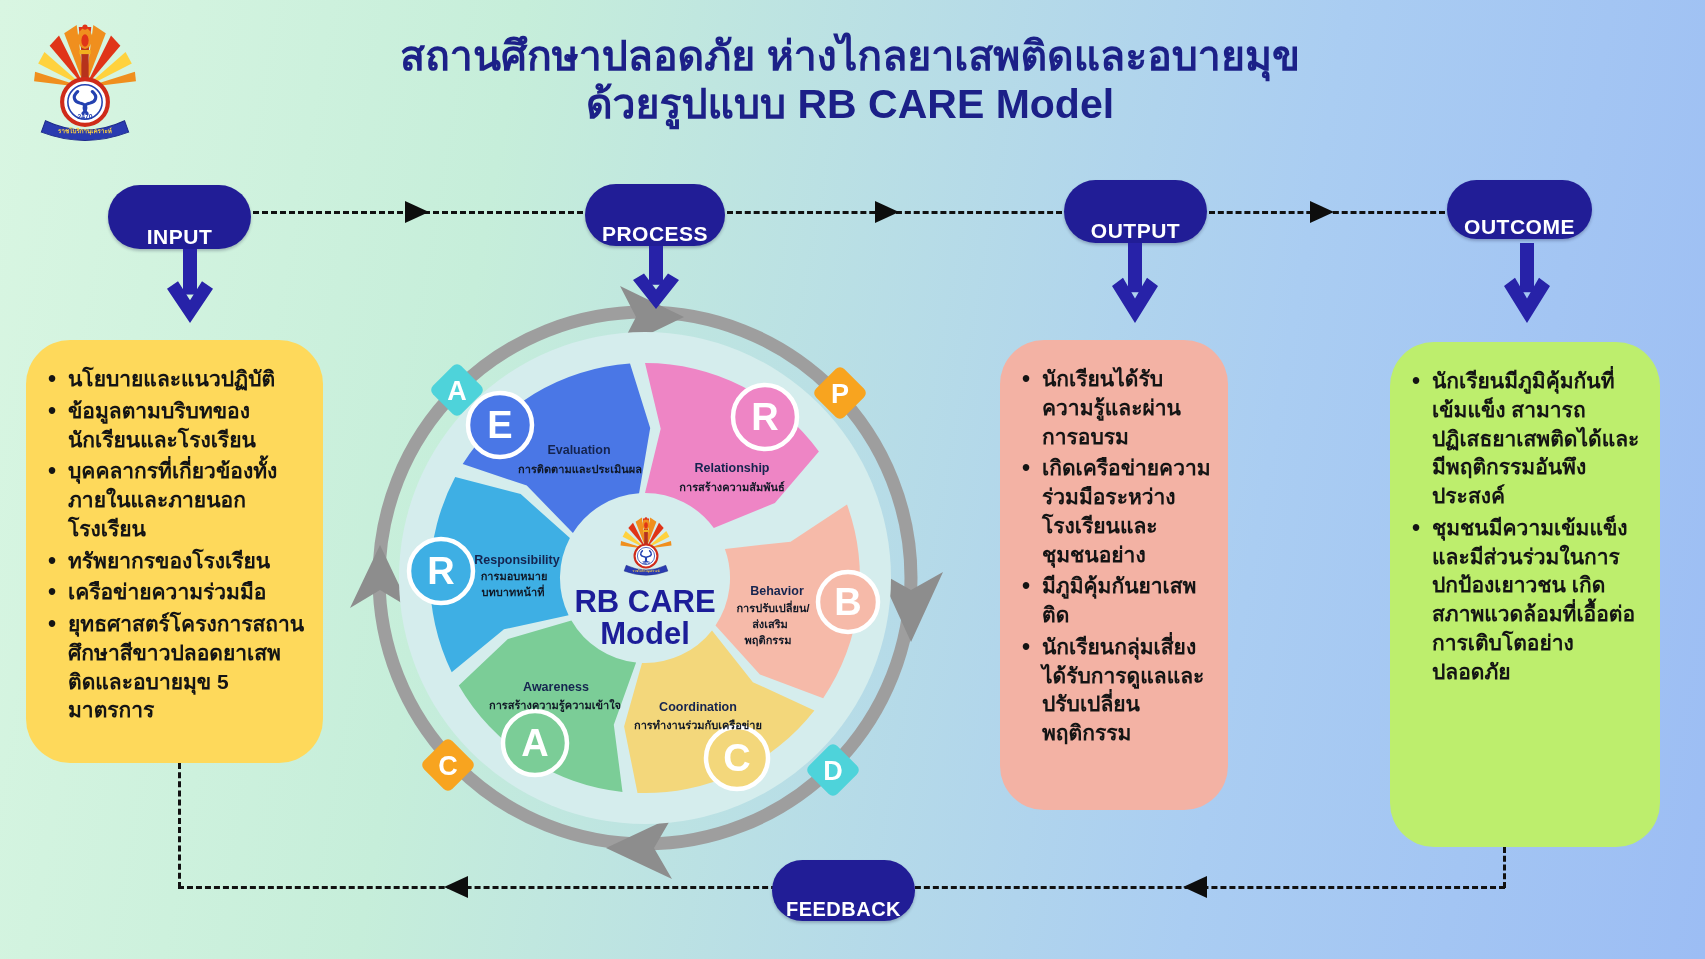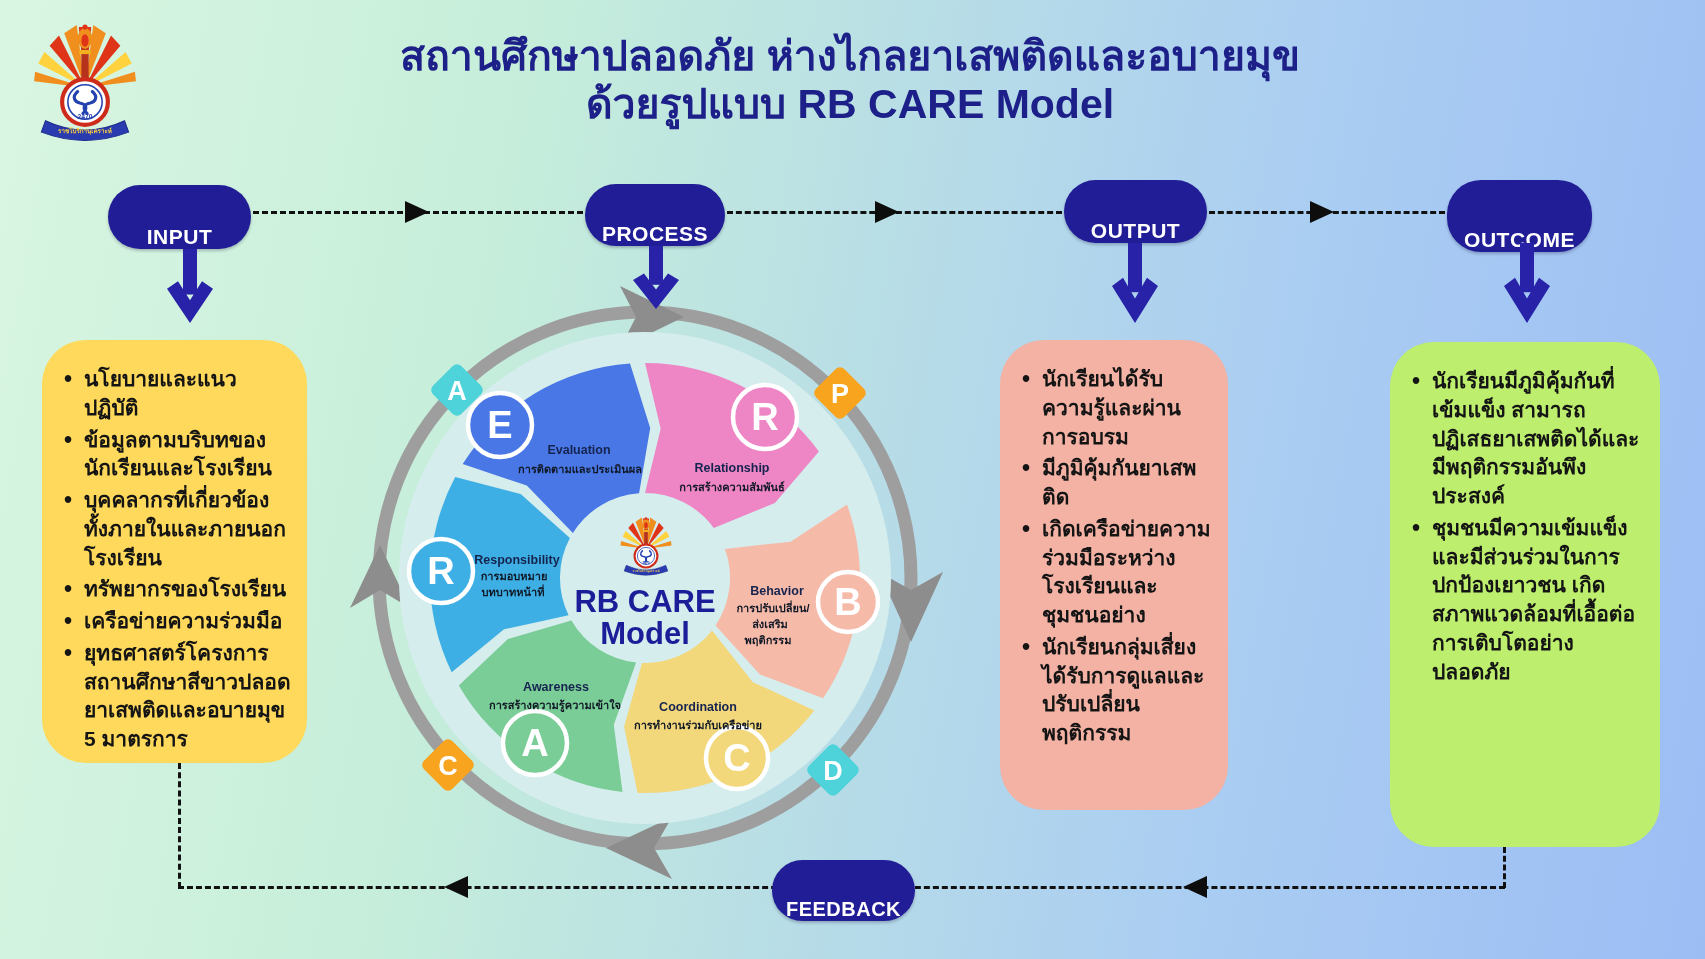--- a/index.html
+++ b/index.html
@@ -161,21 +161,21 @@
 
   <div class="abs pill" style="left:108px;top:185px;width:143px;height:64px">
     <span>INPUT</span>
   </div>
   <div class="abs pill" style="left:585px;top:184px;width:140px;height:62px">
     <span>PROCESS</span>
   </div>
   <div class="abs pill" style="left:1064px;top:180px;width:143px;height:63px">
     <span>OUTPUT</span>
   </div>
-  <div class="abs pill" style="left:1447px;top:180px;width:145px;height:72px">
+  <div class="abs pill" style="left:1447px;top:180px;width:145px;height:59px">
     <span>OUTCOME</span>
   </div>
 
   <div class="abs dash-h" style="left:253px;top:211px;width:330px"></div>
   <div class="abs arr-right" style="left:405px;top:201px"></div>
   <div class="abs dash-h" style="left:727px;top:211px;width:335px"></div>
   <div class="abs arr-right" style="left:875px;top:201px"></div>
   <div class="abs dash-h" style="left:1209px;top:211px;width:236px"></div>
   <div class="abs arr-right" style="left:1310px;top:201px"></div>
 
@@ -189,36 +189,36 @@
   </svg>
   <svg class="abs" style="left:1112px;top:243px" width="46" height="80" viewBox="0 0 46 78" preserveAspectRatio="none">
     <rect class="navy-arrow" x="16" y="0" width="14" height="48"></rect>
       <path class="navy-arrow" d="M23,78 L0,42 L11,34 L23,54 L35,34 L46,42 Z"></path>
   </svg>
   <svg class="abs" style="left:1504px;top:243px" width="46" height="80" viewBox="0 0 46 78" preserveAspectRatio="none">
     <rect class="navy-arrow" x="16" y="0" width="14" height="48"></rect>
       <path class="navy-arrow" d="M23,78 L0,42 L11,34 L23,54 L35,34 L46,42 Z"></path>
   </svg>
 
-  <div class="abs card card-yellow" style="left:42px;top:340px;width:265px;height:423px">
+  <div class="abs card card-yellow" style="left:26px;top:340px;width:297px;height:423px">
     <ul>
       <li>นโยบายและแนวปฏิบัติ</li>
       <li>ข้อมูลตามบริบทของนักเรียนและโรงเรียน</li>
       <li>บุคคลากรที่เกี่ยวข้องทั้งภายในและภายนอกโรงเรียน</li>
       <li>ทรัพยากรของโรงเรียน</li>
       <li>เครือข่ายความร่วมมือ</li>
       <li>ยุทธศาสตร์โครงการสถานศึกษาสีขาวปลอดยาเสพติดและอบายมุข  5 มาตรการ</li>
     </ul>
   </div>
 
   <div class="abs card card-salmon" style="left:1000px;top:340px;width:228px;height:470px">
     <ul>
       <li>นักเรียนได้รับความรู้และผ่านการอบรม</li>
+      <li>เกิดเครือข่ายความร่วมมือระหว่างโรงเรียนและชุมชนอย่าง</li>
       <li>มีภูมิคุ้มกันยาเสพติด</li>
-      <li>เกิดเครือข่ายความร่วมมือระหว่างโรงเรียนและชุมชนอย่าง</li>
       <li>นักเรียนกลุ่มเสี่ยงได้รับการดูแลและปรับเปลี่ยนพฤติกรรม</li>
     </ul>
   </div>
 
   <div class="abs card card-green" style="left:1390px;top:342px;width:270px;height:505px">
     <ul>
       <li>นักเรียนมีภูมิคุ้มกันที่เข้มแข็ง สามารถปฏิเสธยาเสพติดได้และมีพฤติกรรมอันพึงประสงค์</li>
       <li>ชุมชนมีความเข้มแข็งและมีส่วนร่วมในการปกป้องเยาวชน เกิดสภาพแวดล้อมที่เอื้อต่อการเติบโตอย่างปลอดภัย</li>
     </ul>
   </div>

